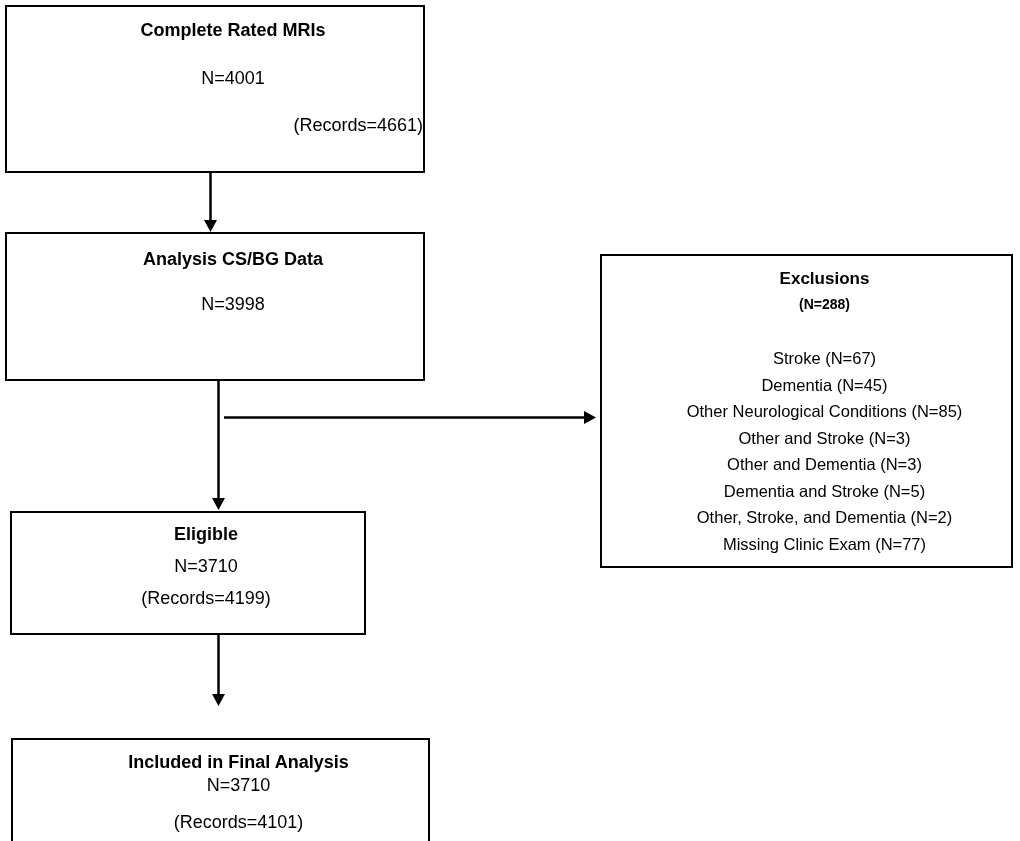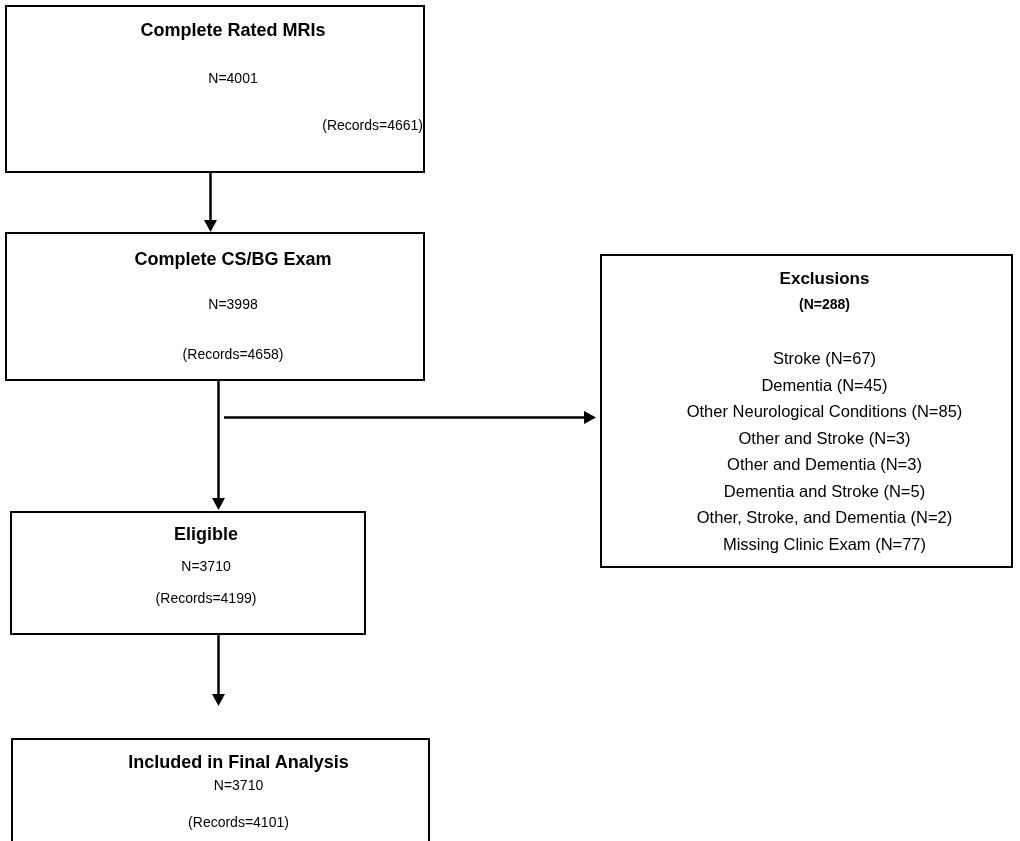--- a/index.html
+++ b/index.html
@@ -31,21 +31,21 @@
     background: #ffffff;
     text-align: center;
     padding-left: 36px;
   }
   .box .title {
     font-weight: bold;
     font-size: 18px;
     line-height: 21px;
   }
   .box .line {
-    font-size: 14px;
+    font-size: 18px;
     line-height: 21px;
   }
   
   .box1 { left: 5px;  top: 5px;   width: 420px; height: 168px; }
   .box1 .title   { margin-top: 13px; }
   .box1 .n-line  { margin-top: 27px; }
   .box1 .r-line  { margin-top: 26px; text-align: right; }
   
   .box2 { left: 5px;  top: 232px; width: 420px; height: 149px; }
   .box2 .title   { margin-top: 15px; }
@@ -111,23 +111,22 @@
     </g>
   </svg>
 
   <div class="box box1">
     <div class="title">Complete Rated MRIs</div>
     <div class="line n-line">N=4001</div>
     <div class="line r-line">(Records=4661)</div>
   </div>
 
   <div class="box box2">
-    <div class="title">Complete CS/BG Exam</div>
+    <div class="title">Analysis CS/BG Data</div>
     <div class="line n-line">N=3998</div>
-    <div class="line r-line">(Records=4658)</div>
   </div>
 
   <div class="box box3">
     <div class="title">Eligible</div>
     <div class="line n-line">N=3710</div>
     <div class="line r-line">(Records=4199)</div>
   </div>
 
   <div class="box box4">
     <div class="title">Included in Final Analysis</div>

